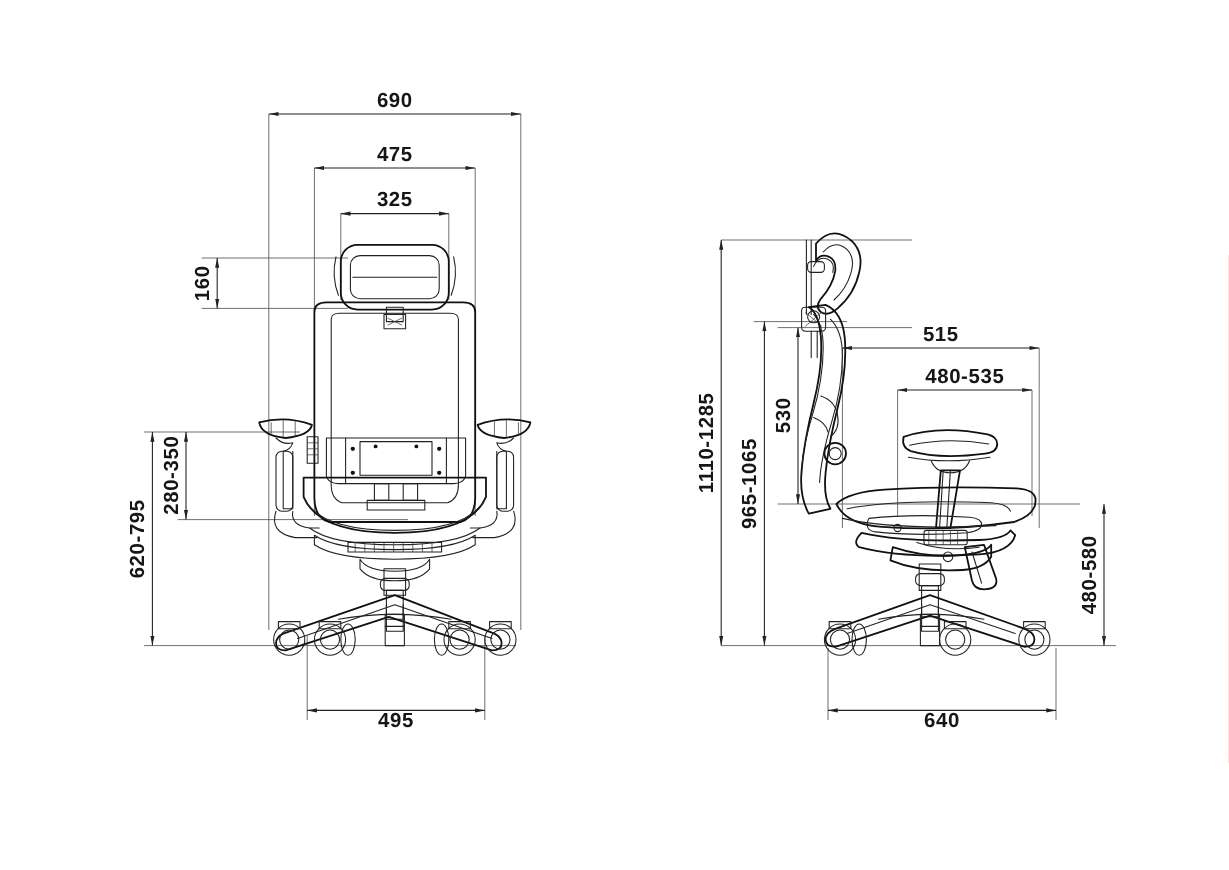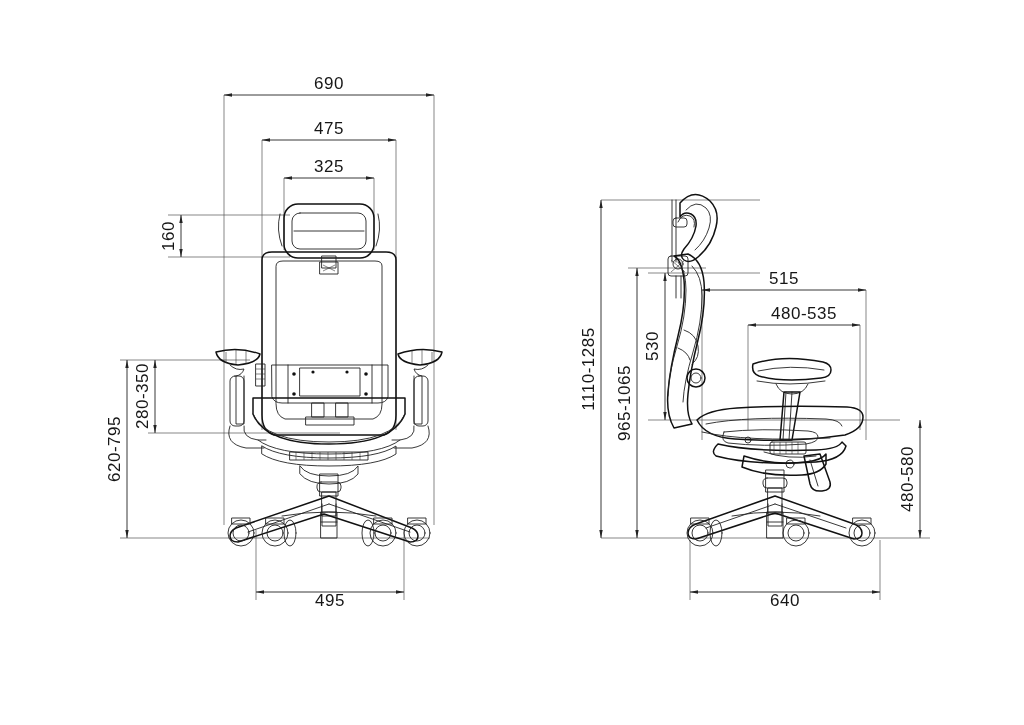--- a/index.html
+++ b/index.html
@@ -2,21 +2,21 @@
 <html><head>
 <meta charset="utf-8">
 <title>Office Chair Technical Drawing</title>
 <style>
   html,body{margin:0;padding:0;background:#ffffff;}
   body{
     width:1024px;height:725px;overflow:hidden;
     font-family:"Liberation Sans", sans-serif;
     color:#1a1a1a;
   }
-  #sheet{position:relative;width:1024px;height:699px;background:#fca5a5;}
+  #sheet{position:relative;width:1024px;height:699px;background:#fca5a5;font-weight:bold;}
   svg{display:block;}
   .dimtext{
     font-family:"Liberation Sans", sans-serif;
     font-size:17px;
     fill:#161616;
     letter-spacing:0.5px;
   }
   .dimline{stroke:#222;stroke-width:0.9;fill:none;}
   .extline{stroke:#555;stroke-width:0.7;fill:none;}
   .outline{stroke:#111;stroke-width:1.5;fill:none;stroke-linejoin:round;stroke-linecap:round;}

